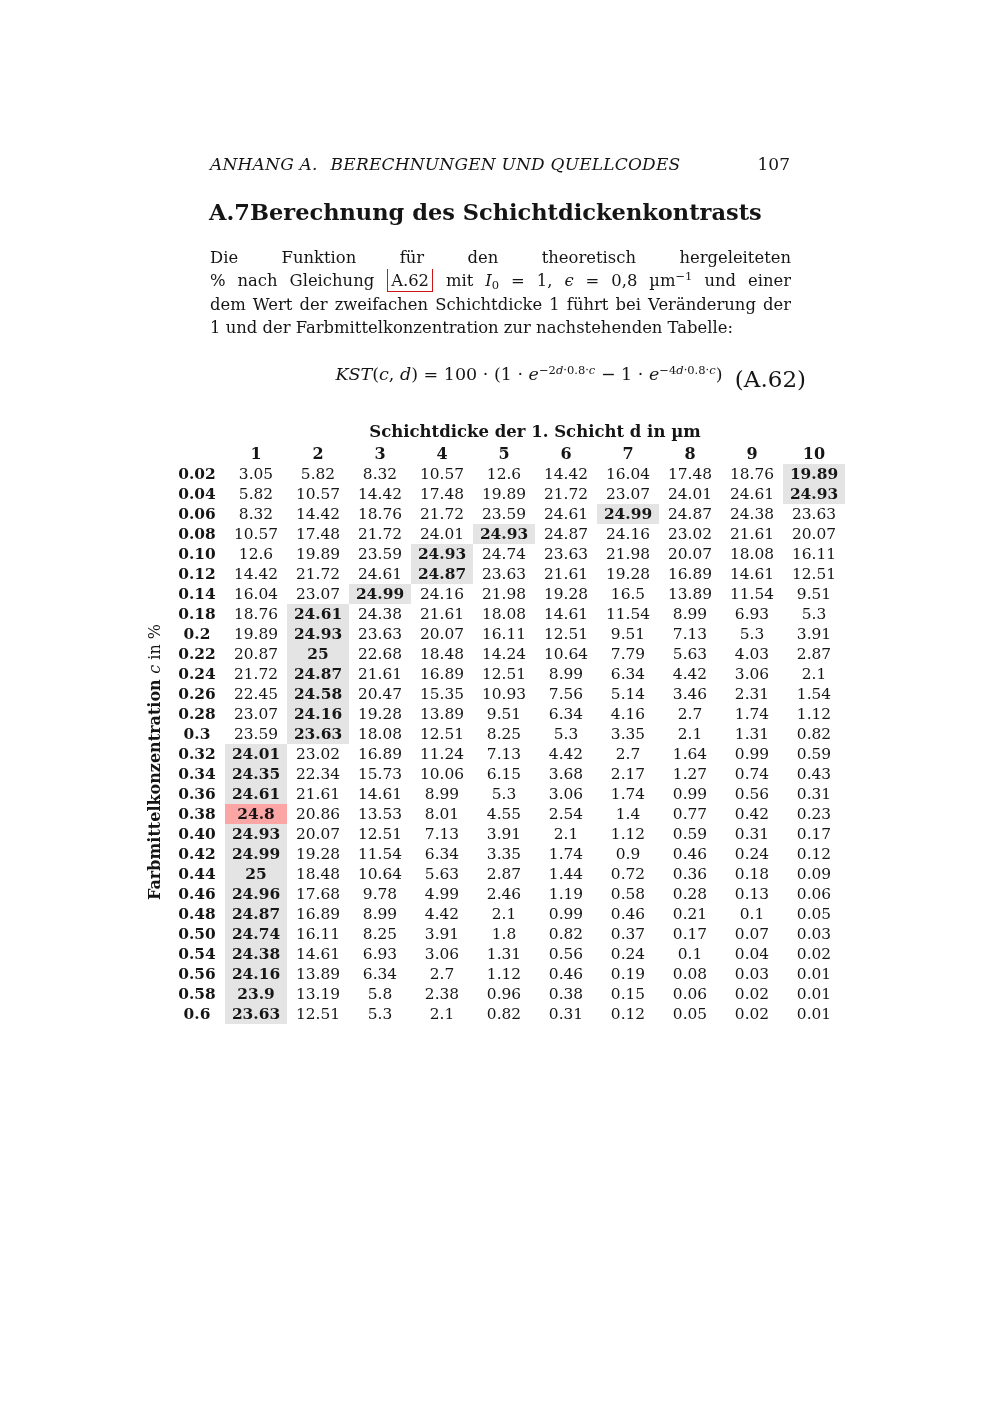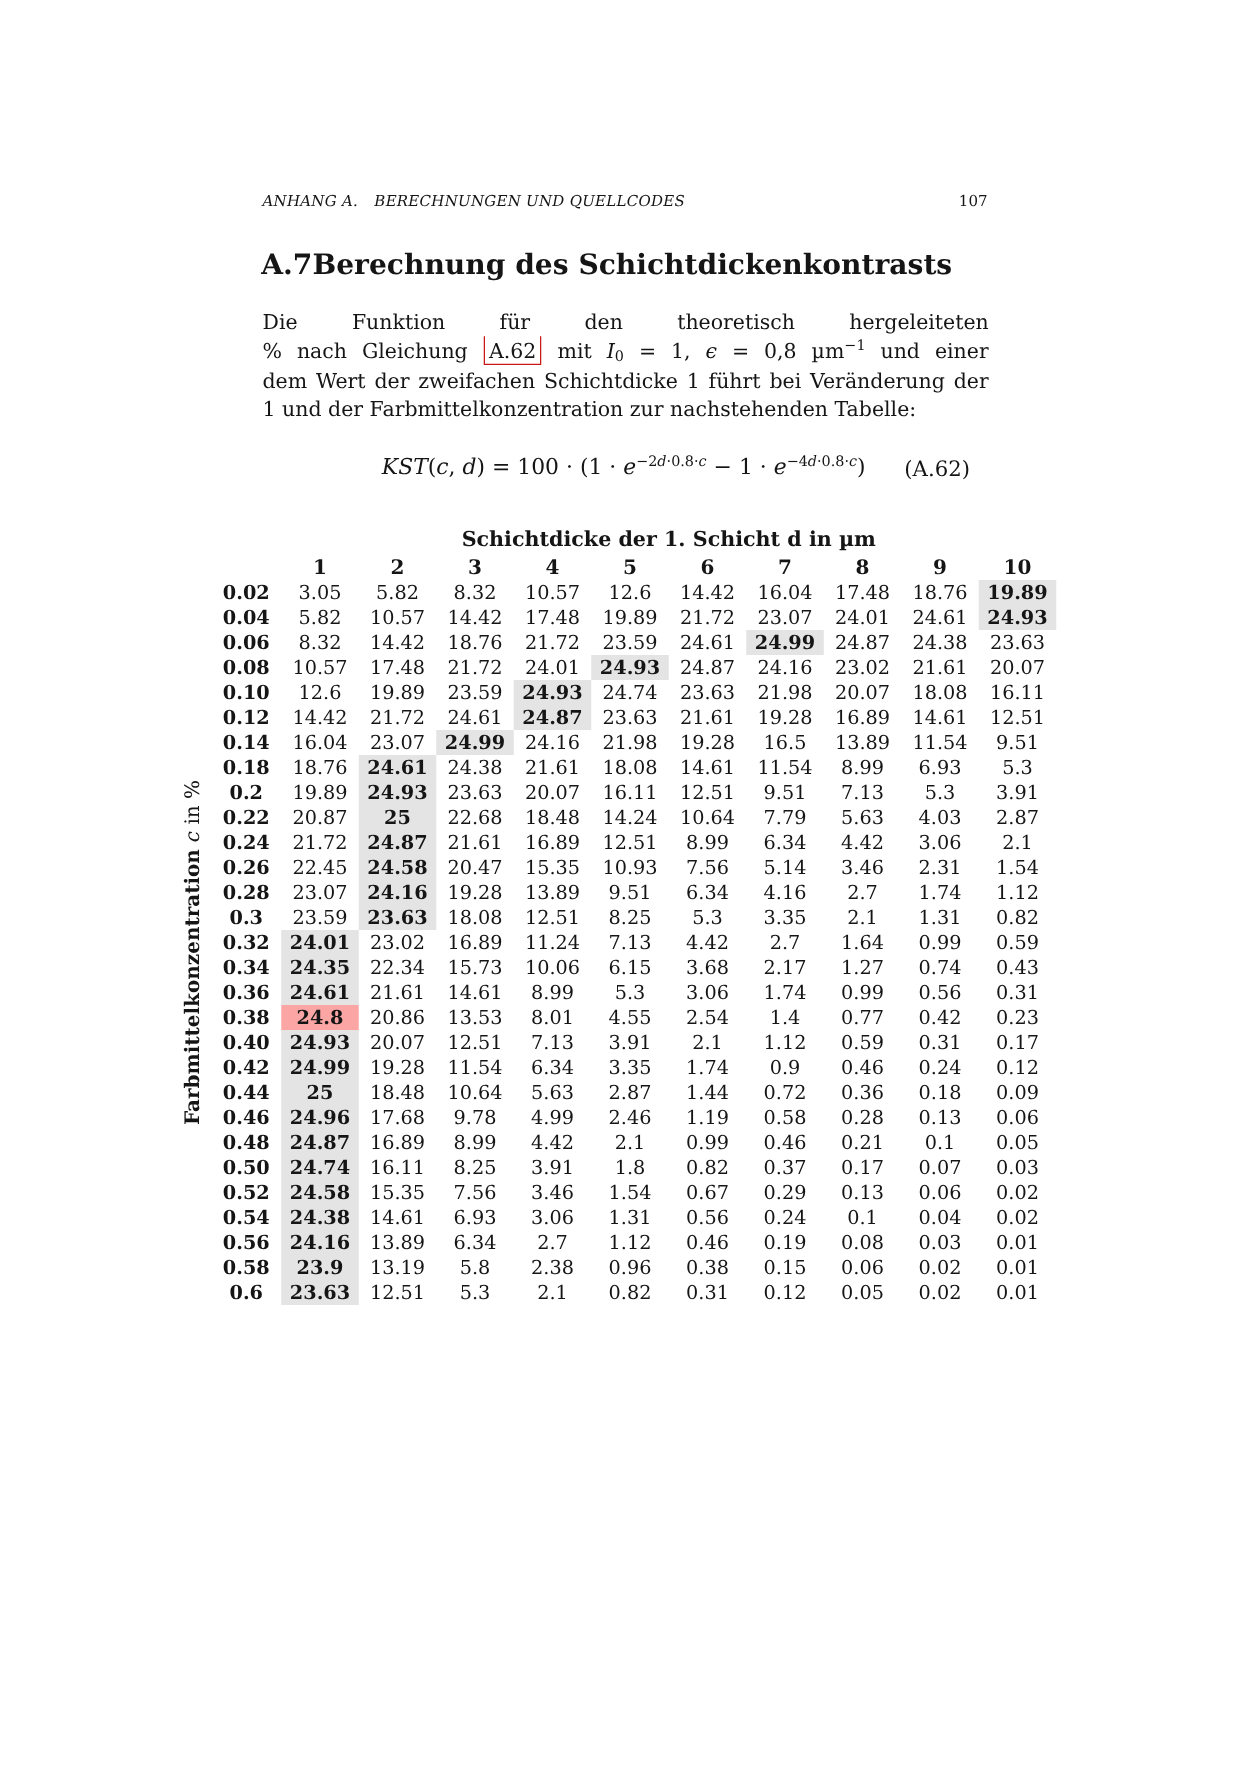--- a/index.html
+++ b/index.html
@@ -5,44 +5,44 @@
   html,body{margin:0;padding:0;}
   body{
     width:1000px;height:1414px;background:#ffffff;
     font-family:"DejaVu Serif", serif;color:#151515;
     position:relative;overflow:hidden;
   }
   .page{position:absolute;left:0;top:0;width:1000px;height:1414px;background:#ffffff;}
 
   
   .running-head{position:absolute;top:154px;left:210px;width:580px;
-    display:flex;justify-content:space-between;font-size:12px;align-items:center;}
+    display:flex;justify-content:space-between;font-size:17px;align-items:center;}
   .rh-left{display:flex;gap:13px;font-style:italic;letter-spacing:0.2px;}
   .rh-page{font-style:normal;}
 
   
   .section-heading{position:absolute;top:199px;left:209px;
     font-size:22.5px;font-weight:bold;display:flex;white-space:nowrap;}
 
   
   .paragraph{position:absolute;top:246px;left:210px;width:581px;
     font-size:16.4px;line-height:23.3px;}
   .pline{height:23.3px;overflow:hidden;white-space:normal;}
   .pline.just{text-align:justify;}
   .pline.just::after{content:"";display:inline-block;width:100%;height:0;}
   .it{font-style:italic;}
   .b{font-weight:bold;}
   .refbox{border:1.5px solid #cc1515;padding:15px 3px 1px 3px;margin:0 1px;}
   .msup{font-size:11.5px;vertical-align:6px;line-height:0;}
   .msub{font-size:11.5px;vertical-align:-3px;line-height:0;}
 
   
-  .eqrow{position:absolute;top:364px;left:196px;width:580px;height:34px;font-size:17.5px;text-align:center;}
+  .eqrow{position:absolute;top:364px;left:226px;width:580px;height:34px;font-size:17.5px;text-align:center;}
   .eq{position:absolute;left:50%;top:0;transform:translateX(calc(-50% + 13px));white-space:nowrap;}
-  .eqtag{position:absolute;right:0;top:2px;font-size:17px;}
+  .eqtag{position:absolute;right:0;top:2px;font-size:23px;}
 
   
   .ktable{position:absolute;top:420px;left:169px;border-collapse:collapse;}
   .ktable td,.ktable th{padding:0;text-align:center;vertical-align:middle;}
   .ttl{height:23px;font-size:16.5px;font-weight:bold;white-space:nowrap;}
   .ttl .unit{font-weight:bold;}
   .ch{width:62px;height:21px;font-size:16px;font-weight:bold;}
   .rlblcol{width:56px;}
   .rlbl{width:56px;height:20px;font-size:15.4px;font-weight:bold;}
   .val{width:62px;height:20px;font-size:15.4px;font-weight:normal;}
@@ -410,33 +410,20 @@
           <td class="val">8.25</td>
           <td class="val">3.91</td>
           <td class="val">1.8</td>
           <td class="val">0.82</td>
           <td class="val">0.37</td>
           <td class="val">0.17</td>
           <td class="val">0.07</td>
           <td class="val">0.03</td>
         </tr>
         <tr>
-          <th class="rlbl">0.52</th>
-          <td class="val hl" style="background: rgb(228, 228, 228);">24.58</td>
-          <td class="val">15.35</td>
-          <td class="val">7.56</td>
-          <td class="val">3.46</td>
-          <td class="val">1.54</td>
-          <td class="val">0.67</td>
-          <td class="val">0.29</td>
-          <td class="val">0.13</td>
-          <td class="val">0.06</td>
-          <td class="val">0.02</td>
-        </tr>
-        <tr>
           <th class="rlbl">0.54</th>
           <td class="val hl" style="background: rgb(228, 228, 228);">24.38</td>
           <td class="val">14.61</td>
           <td class="val">6.93</td>
           <td class="val">3.06</td>
           <td class="val">1.31</td>
           <td class="val">0.56</td>
           <td class="val">0.24</td>
           <td class="val">0.1</td>
           <td class="val">0.04</td>

